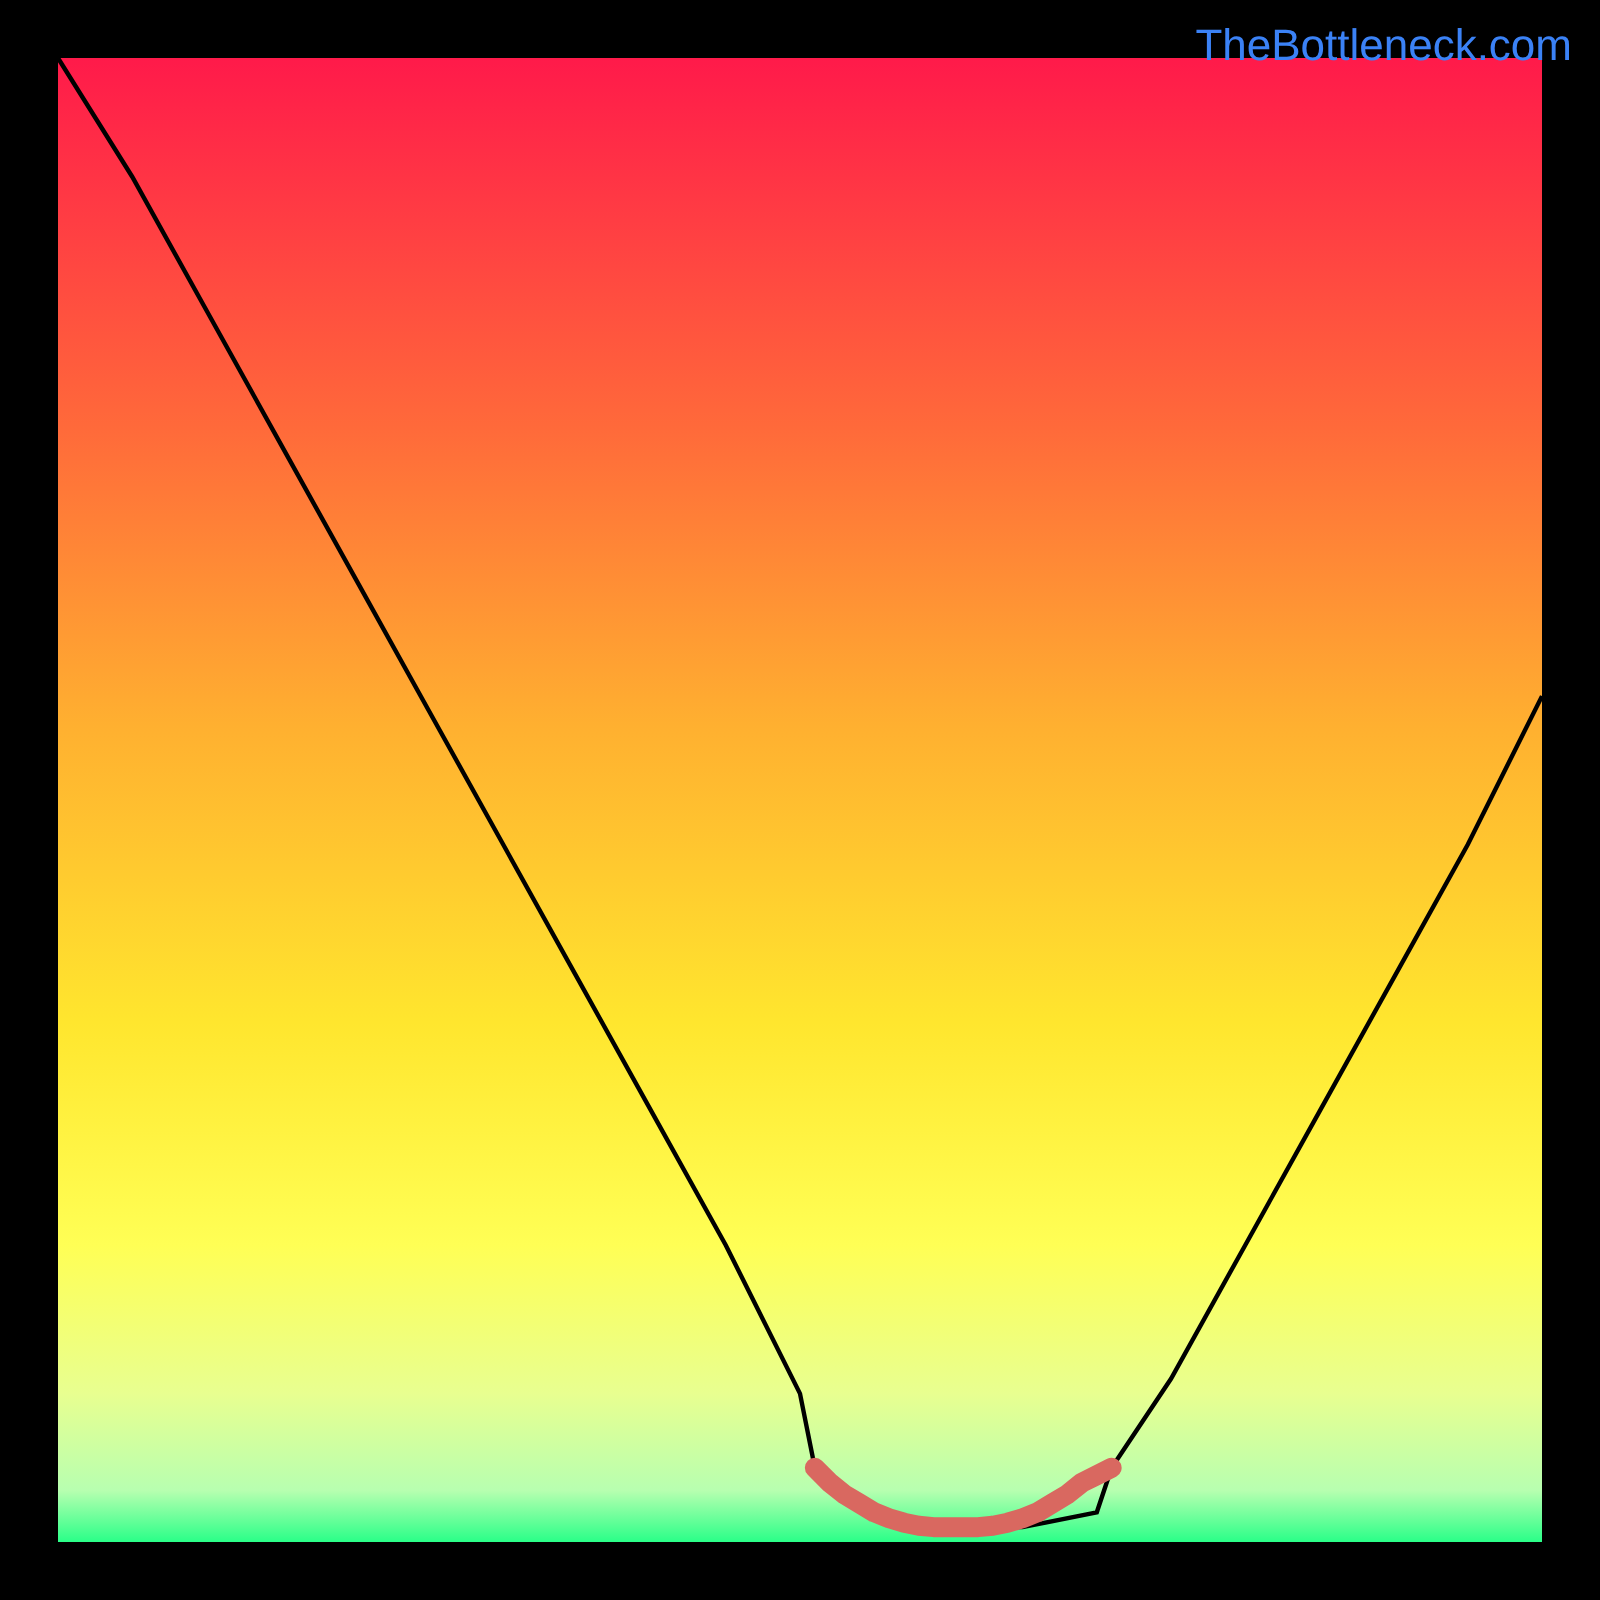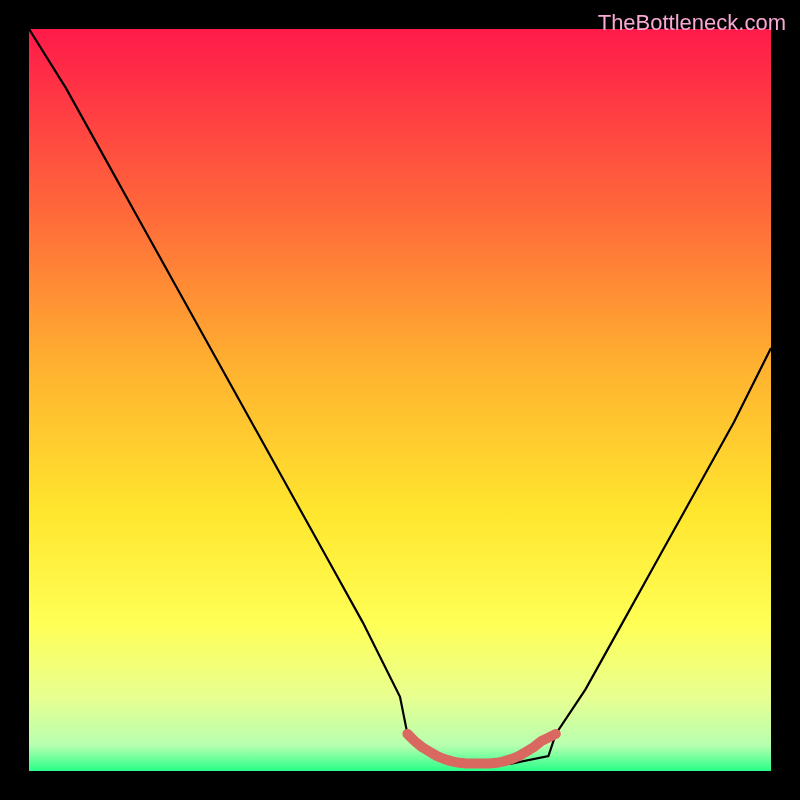--- a/index.html
+++ b/index.html
@@ -8,21 +8,21 @@
     height: 800px;
     background: #000;
     position: relative;
     font-family: Arial, sans-serif;
     overflow: hidden;
   }
   .watermark {
     position: absolute;
     top: 10px;
     right: 14px;
-    color: #f9a8d4;
+    color: #3b82f6;
     font-size: 22px;
     font-weight: 500;
     z-index: 10;
   }
   .plot-area {
     position: absolute;
     left: 29px;
     top: 29px;
     width: 742px;
     height: 742px;

